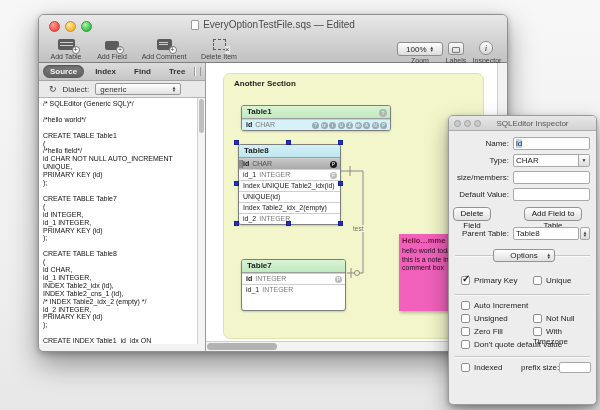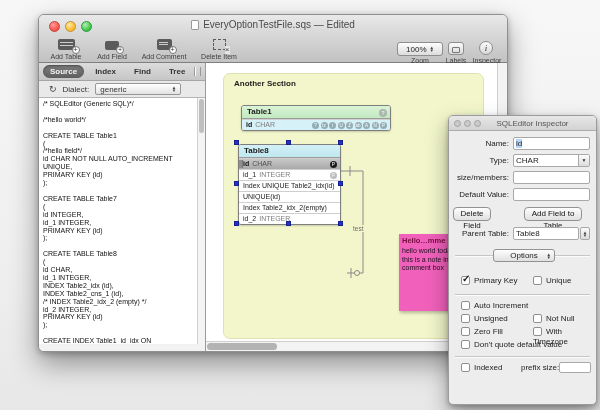--- a/index.html
+++ b/index.html
@@ -301,20 +301,32 @@
       <div class="handle" style="left:80px;top:77px;"></div>
       <div class="handle" style="left:132px;top:77px;"></div>
       <div class="handle" style="left:28px;top:118px;"></div>
       <div class="handle" style="left:132px;top:118px;"></div>
       <div class="handle" style="left:28px;top:158px;"></div>
       <div class="handle" style="left:80px;top:158px;"></div>
       <div class="handle" style="left:132px;top:158px;"></div>
 
       <div id="rel-label">test</div>
 
+      <div class="db-table" style="left:35px;top:196px;width:105px;height:52px;">
+        <div class="db-head head-green">
+          <span>Table7</span>
+        </div>
+        <div class="db-row">
+          <span class="fname">id</span><span class="ftype">INTEGER</span>
+          <span class="badge badge-lite">P</span>
+        </div>
+        <div class="db-row">
+          <span>id_1</span><span class="ftype">INTEGER</span>
+        </div>
+      </div>
 
       <div id="comment-box">
         <div id="comment-title">Hello…mme</div>
         <div id="comment-body">hello world today this is a note in a comment box</div>
       </div>
 
       <div id="cv-vscroll"></div>
       <div id="cv-hscroll">
           <div id="cv-hthumb"></div>
         </div>

